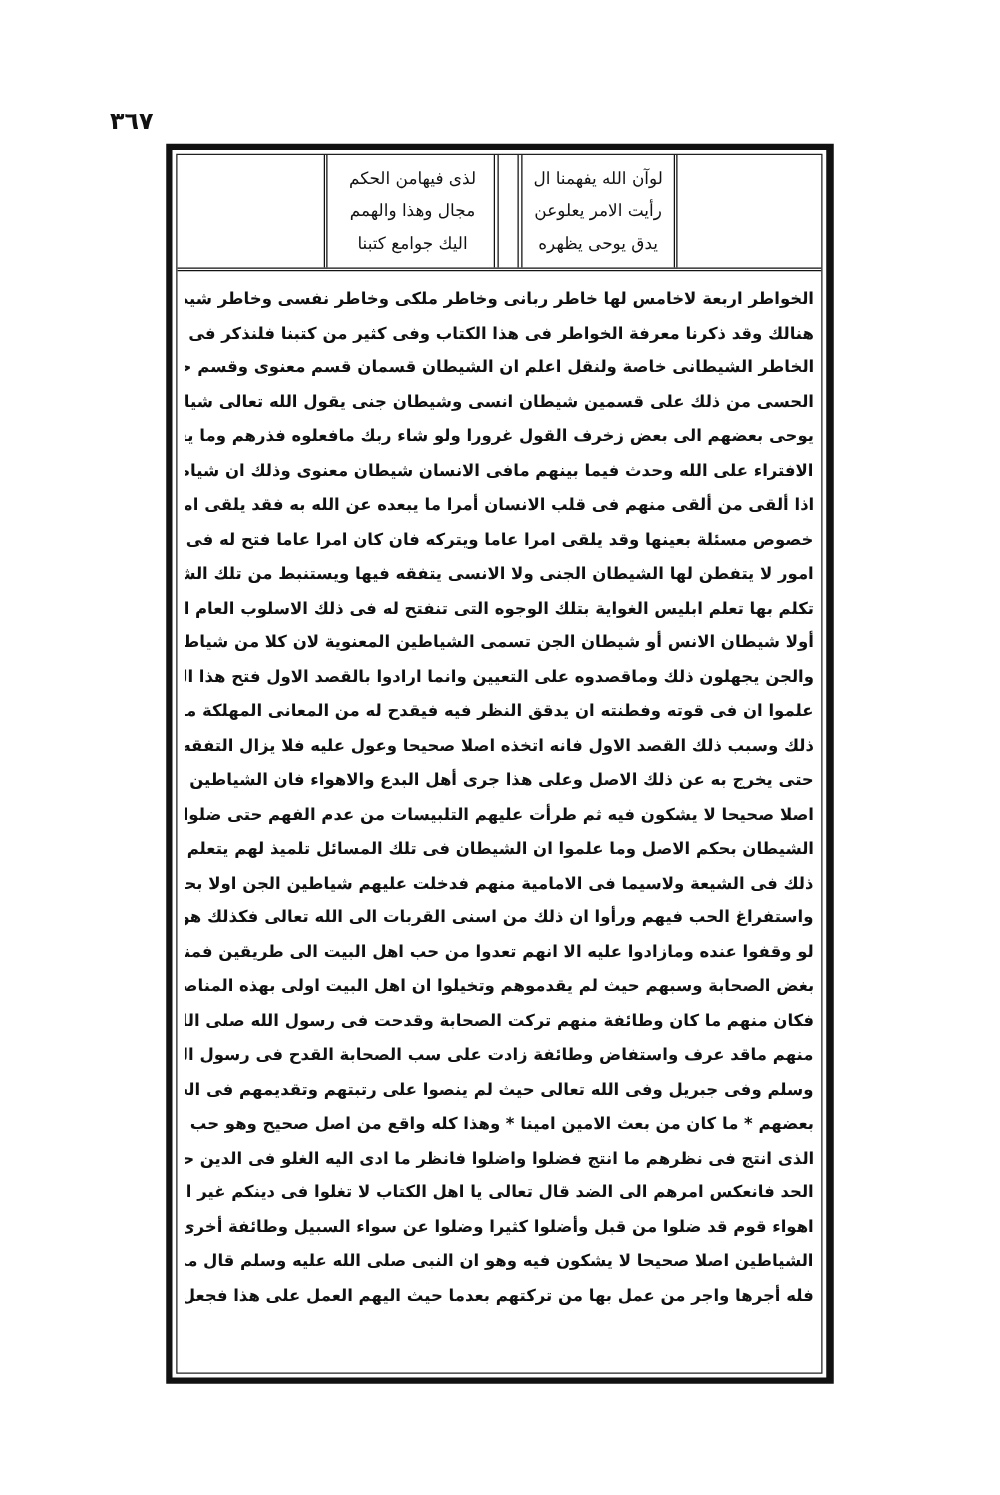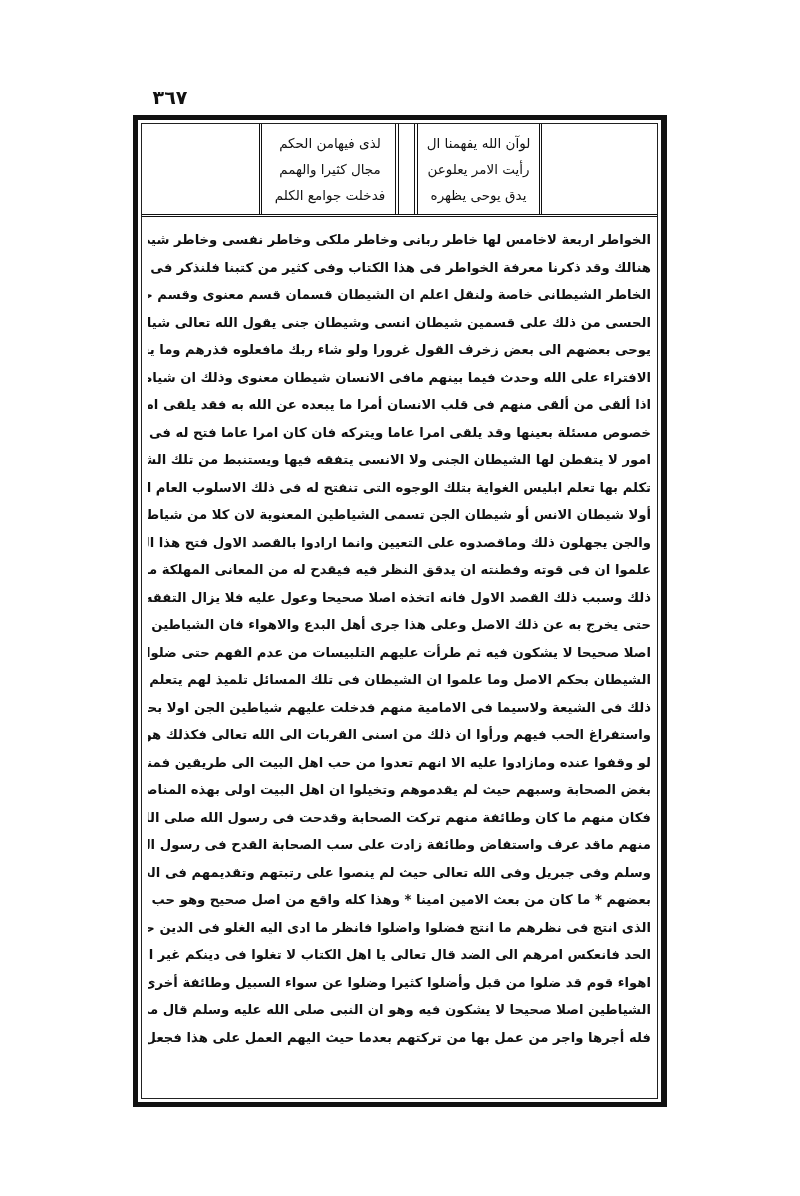--- a/index.html
+++ b/index.html
@@ -1,18 +1,18 @@
 <!DOCTYPE html>
 <html><head>
   <meta charset="utf-8">
   <style>
     html, body { margin: 0; padding: 0; background: #ffffff; }
     body { width: 800px; height: 1196px; position: relative; overflow: hidden;
            font-family: "DejaVu Sans", sans-serif; color: #111; }
-    .page-number { position: absolute; left: 100px; top: 86px; width: 140px; text-align: center;
+    .page-number { position: absolute; left: 88px; top: 86px; width: 140px; text-align: left;
                    font-family: "DejaVu Sans", sans-serif; font-weight: bold; font-size: 19px;
                    direction: rtl; letter-spacing: 1px; }
     .frame { position: absolute; left: 133px; top: 115px; width: 534px; height: 992px;
              box-sizing: border-box; border-top: 5px solid #111; border-bottom: 5px solid #111;
              border-left: 5px solid #111; border-right: 6px solid #111; }
     .frame-inner { position: absolute; left: 3px; top: 3px; right: 3px; bottom: 3px;
                    border: 1px solid #222; }
     .header { position: absolute; left: 0; right: 0; top: 0; height: 90px;
               border-bottom: 3px double #111; }
     .hbox { position: absolute; top: 0; bottom: 0; box-sizing: border-box; }
@@ -34,22 +34,22 @@
 
 <div class="page-number">٣٦٧</div>
 
 <div class="frame">
   <div class="frame-inner">
 
     <div class="header">
       <div class="hbox empty-left"></div>
       <div class="hbox verse-left">
         <div class="verse-line">لذى فيهامن الحكم</div>
-        <div class="verse-line">مجال كثيرا والهمم</div>
-        <div class="verse-line">فدخلت جوامع الكلم</div>
+        <div class="verse-line">مجال وهذا والهمم</div>
+        <div class="verse-line">اليك جوامع كتبنا</div>
       </div>
       <div class="hbox verse-right">
         <div class="verse-line">لوآن الله يفهمنا ال</div>
         <div class="verse-line">رأيت الامر يعلوعن</div>
         <div class="verse-line">يدق يوحى يظهره</div>
       </div>
       <div class="hbox empty-right"></div>
     </div>
 
     <div class="body-text">

